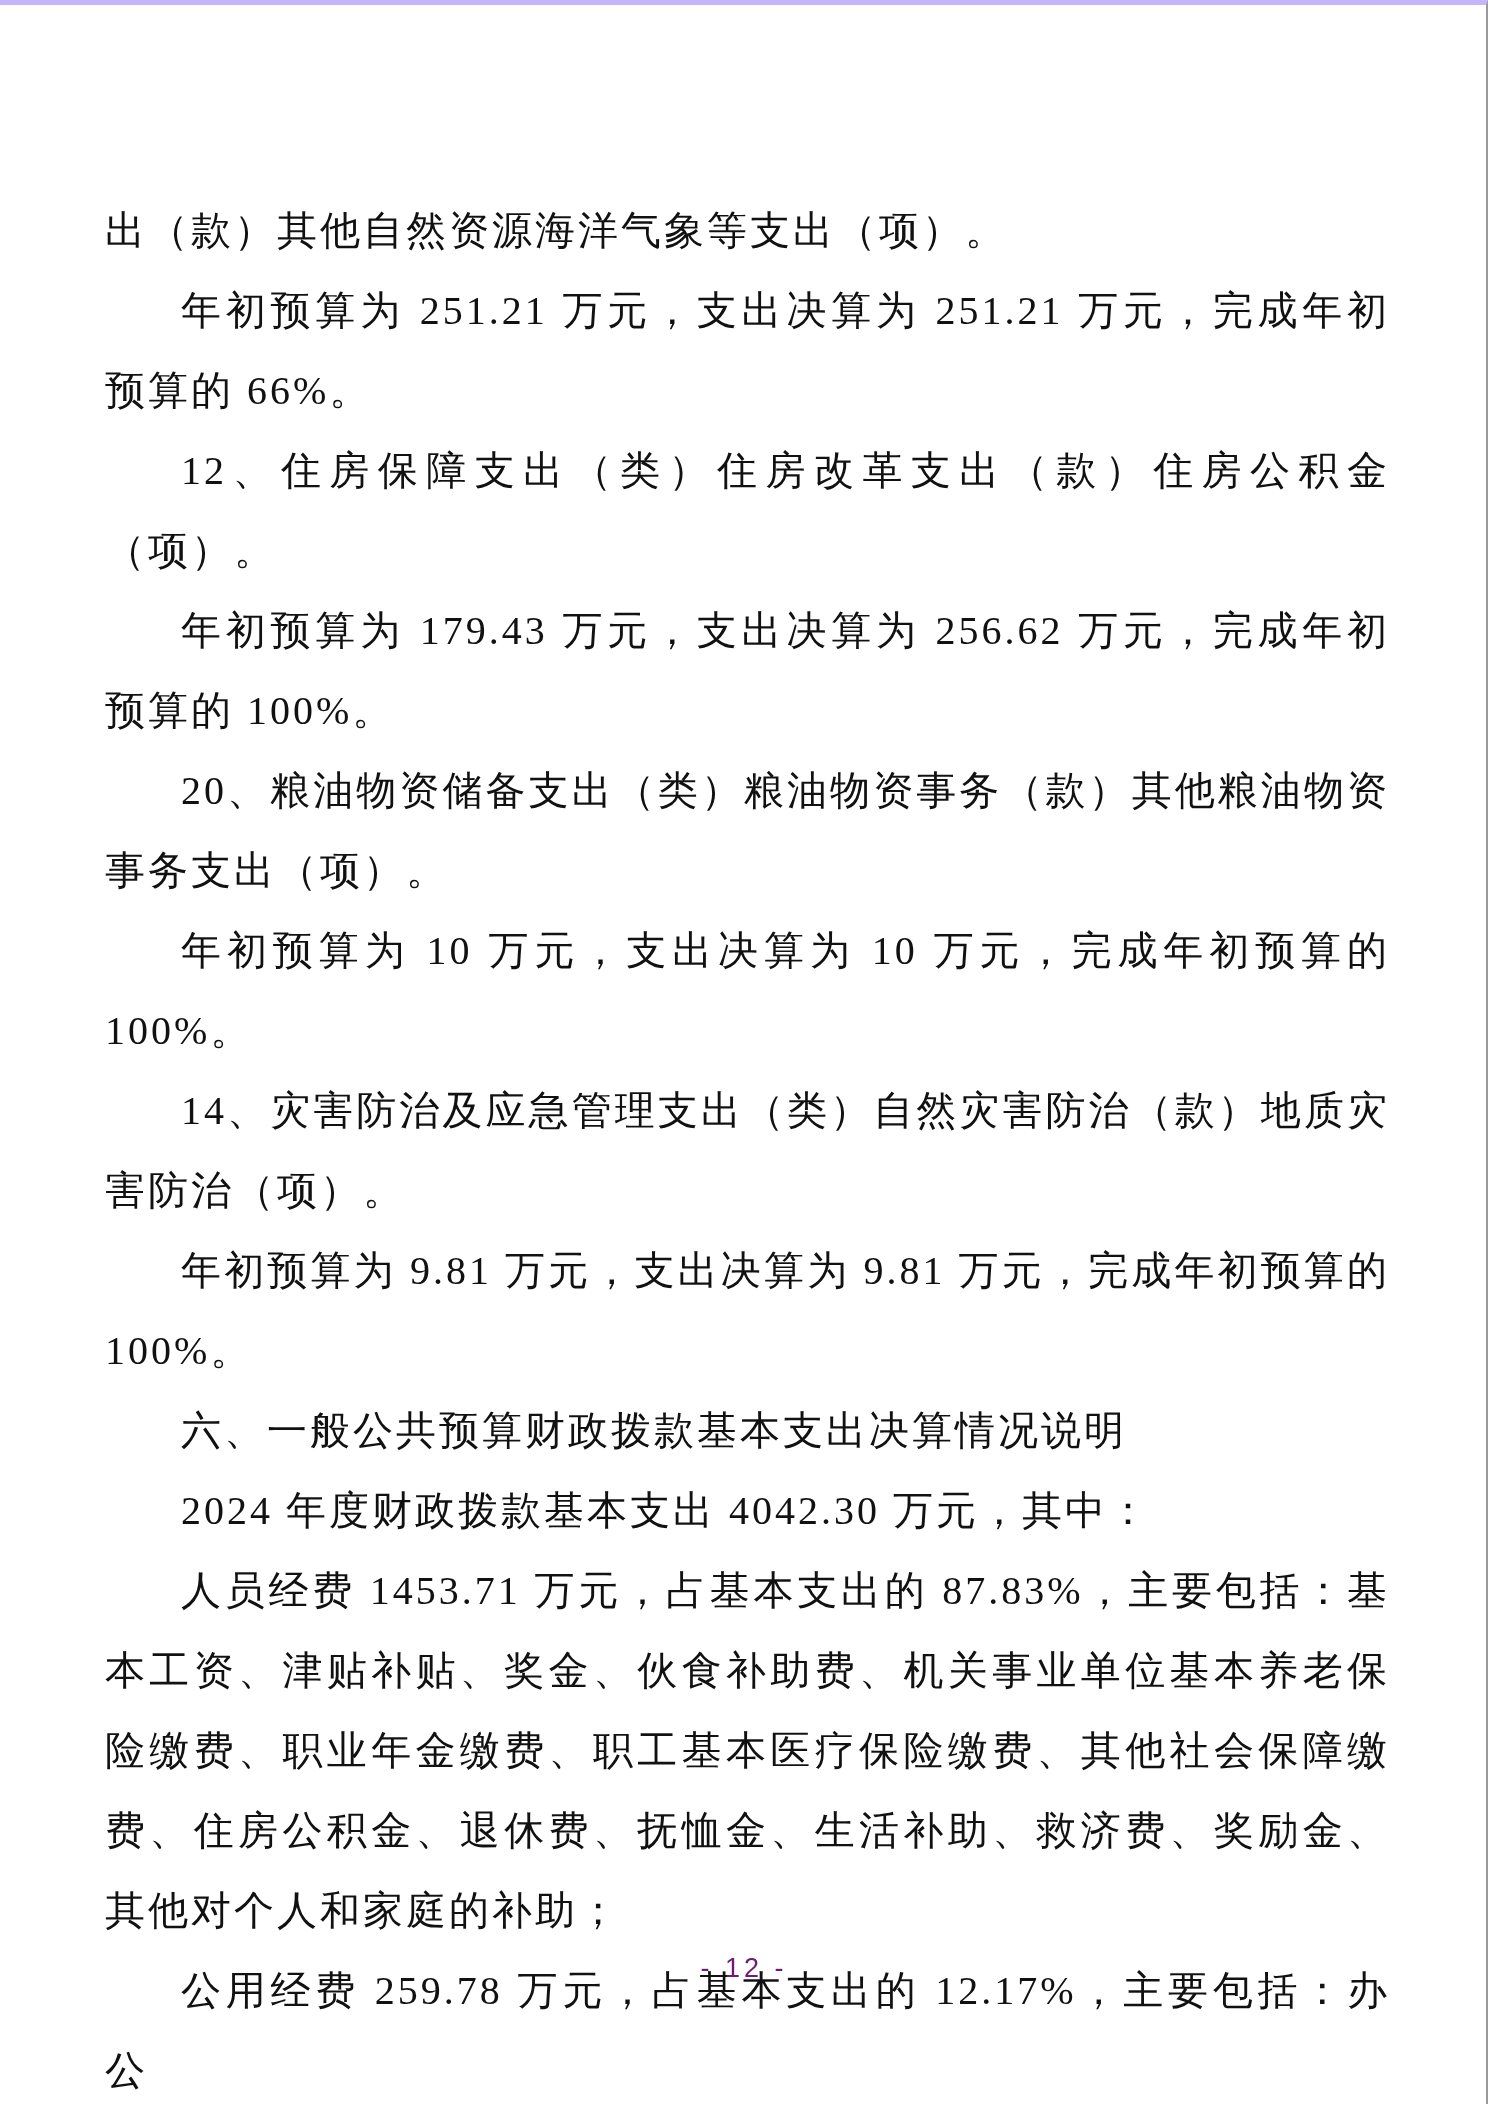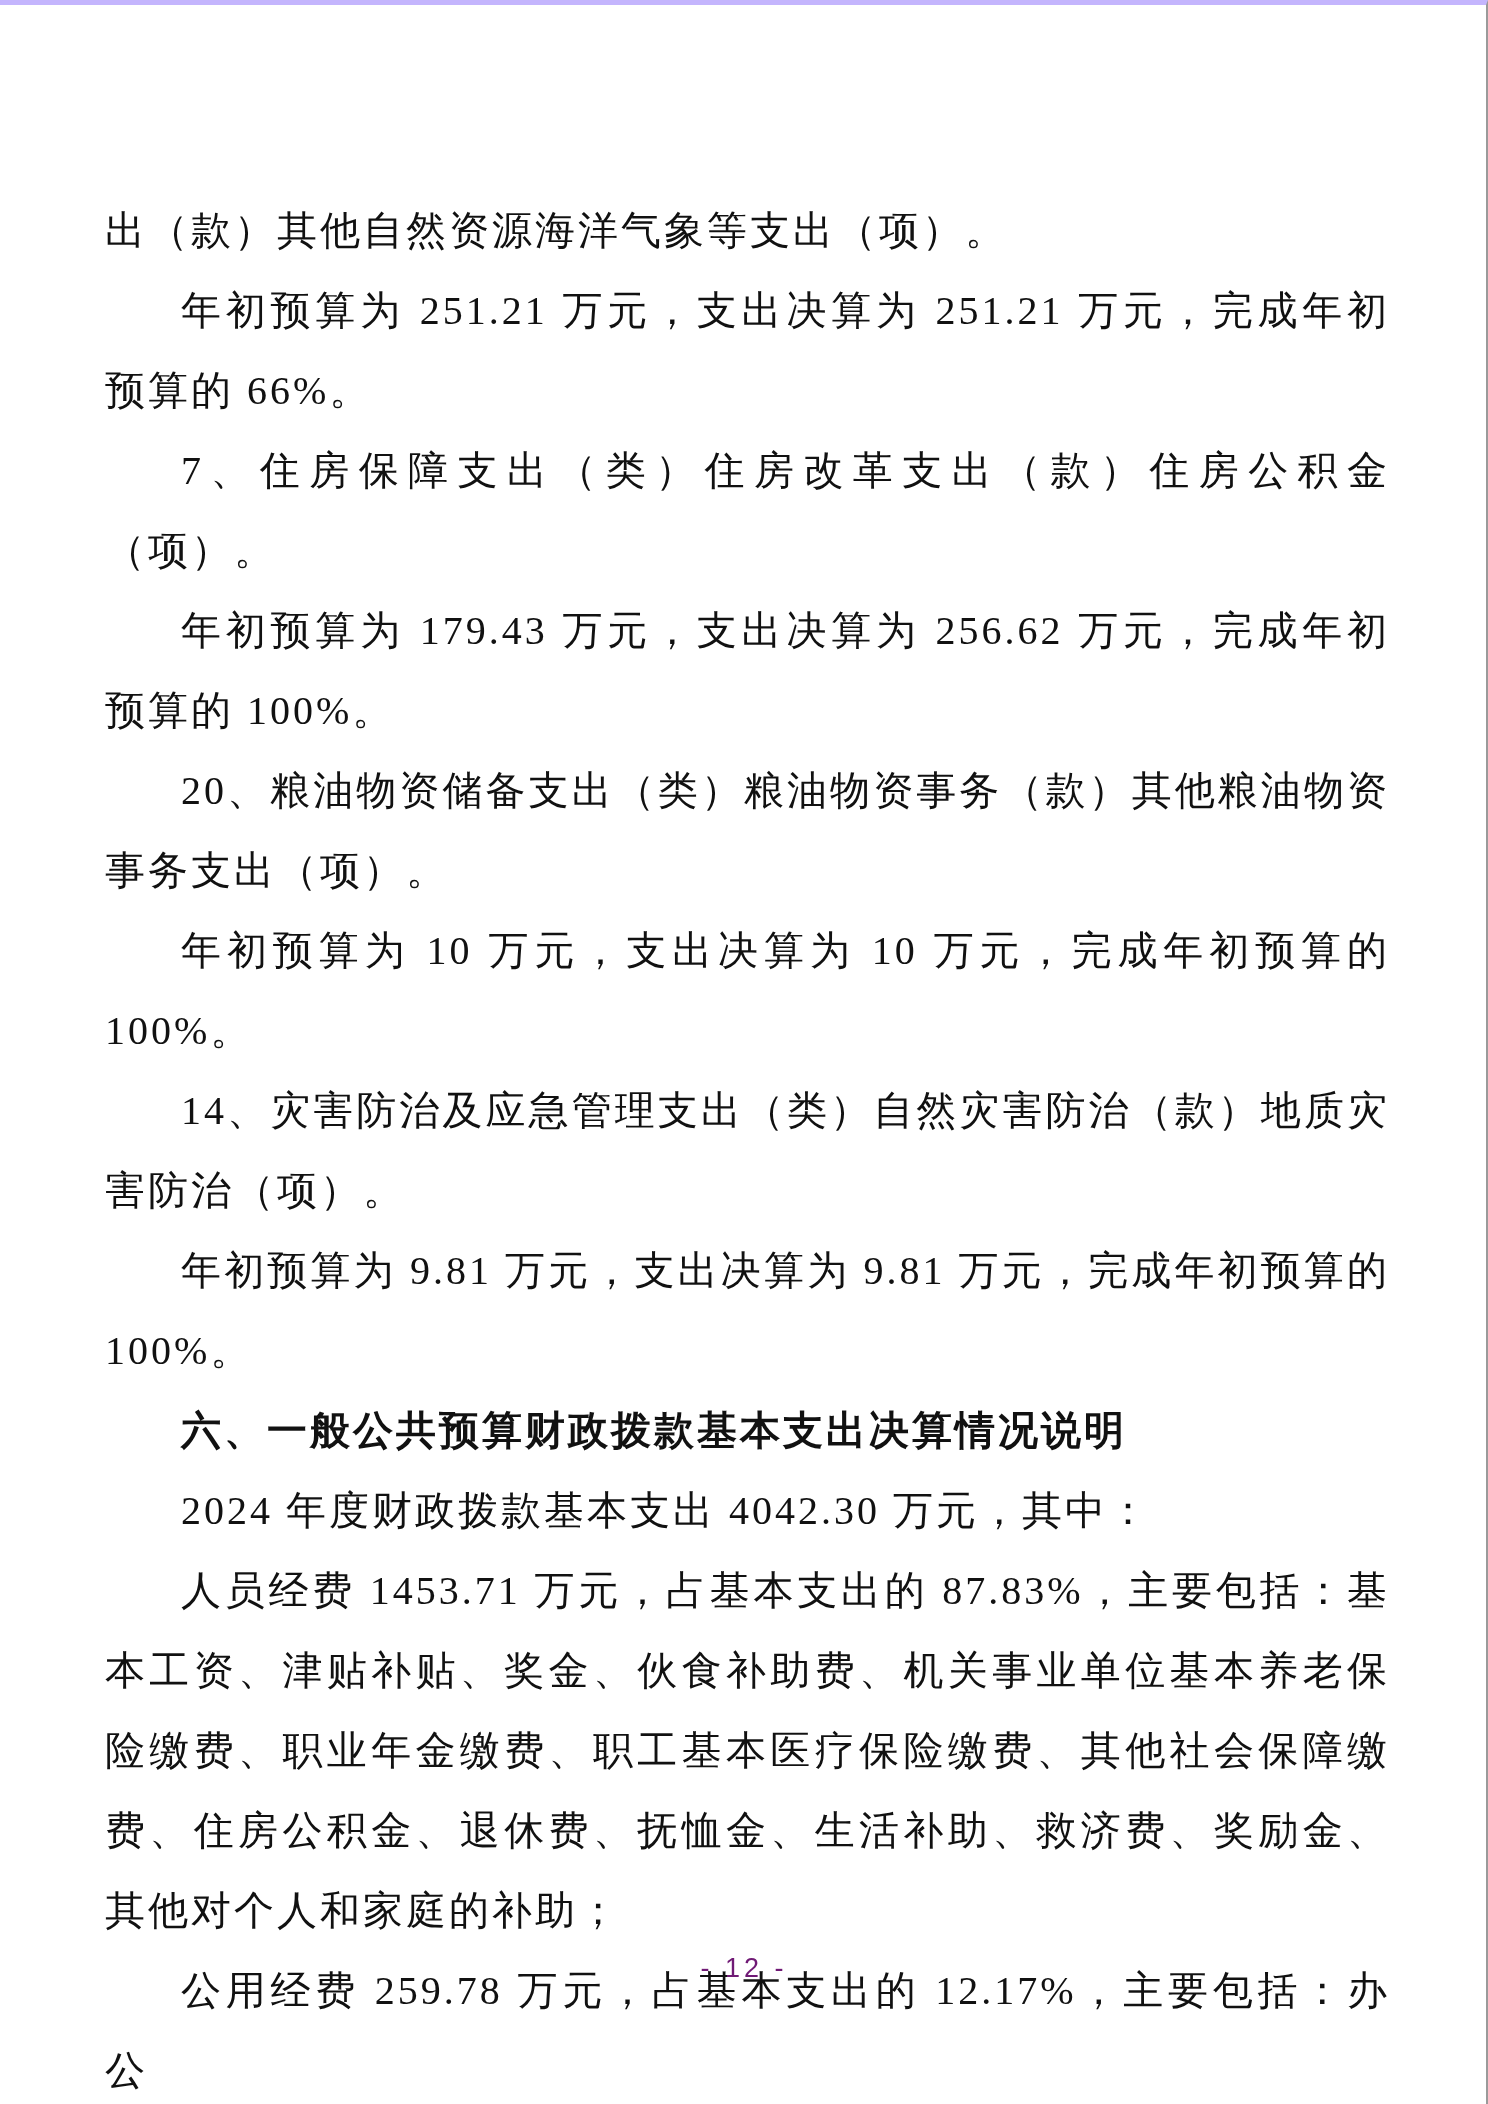--- a/index.html
+++ b/index.html
@@ -31,42 +31,42 @@
     font-size: 40px;
     line-height: 80px;
     letter-spacing: 3px;
     text-align: justify;
     color: #111111;
   }
   .content p.indent {
     text-indent: 76px;
   }
   .content p.bold {
-    font-weight: 700;
+    font-weight: 400;
   }
   .footer {
     position: absolute;
     top: 1948px;
     left: 0;
     width: 1488px;
     text-align: center;
     font-size: 27px;
     letter-spacing: 4px;
     color: #701a75;
     font-family: "Liberation Sans", "DejaVu Sans", sans-serif;
   }
 </style>
 </head>
 <body>
 
 <div class="page">
   <div class="content" id="paragraphs">
       <p class="">出（款）其他自然资源海洋气象等支出（项）。</p>
       <p class="indent">年初预算为 251.21 万元，支出决算为 251.21 万元，完成年初预算的 66%。</p>
-      <p class="indent">7、住房保障支出（类）住房改革支出（款）住房公积金（项）。</p>
+      <p class="indent">12、住房保障支出（类）住房改革支出（款）住房公积金（项）。</p>
       <p class="indent">年初预算为 179.43 万元，支出决算为 256.62 万元，完成年初预算的 100%。</p>
       <p class="indent">20、粮油物资储备支出（类）粮油物资事务（款）其他粮油物资事务支出（项）。</p>
       <p class="indent">年初预算为 10 万元，支出决算为 10 万元，完成年初预算的 100%。</p>
       <p class="indent">14、灾害防治及应急管理支出（类）自然灾害防治（款）地质灾害防治（项）。</p>
       <p class="indent">年初预算为 9.81 万元，支出决算为 9.81 万元，完成年初预算的 100%。</p>
       <p class="indent bold">六、一般公共预算财政拨款基本支出决算情况说明</p>
       <p class="indent">2024 年度财政拨款基本支出 4042.30 万元，其中：</p>
       <p class="indent">人员经费 1453.71 万元，占基本支出的 87.83%，主要包括：基本工资、津贴补贴、奖金、伙食补助费、机关事业单位基本养老保险缴费、职业年金缴费、职工基本医疗保险缴费、其他社会保障缴费、住房公积金、退休费、抚恤金、生活补助、救济费、奖励金、其他对个人和家庭的补助；</p>
       <p class="indent">公用经费 259.78 万元，占基本支出的 12.17%，主要包括：办公</p>
     </div>

